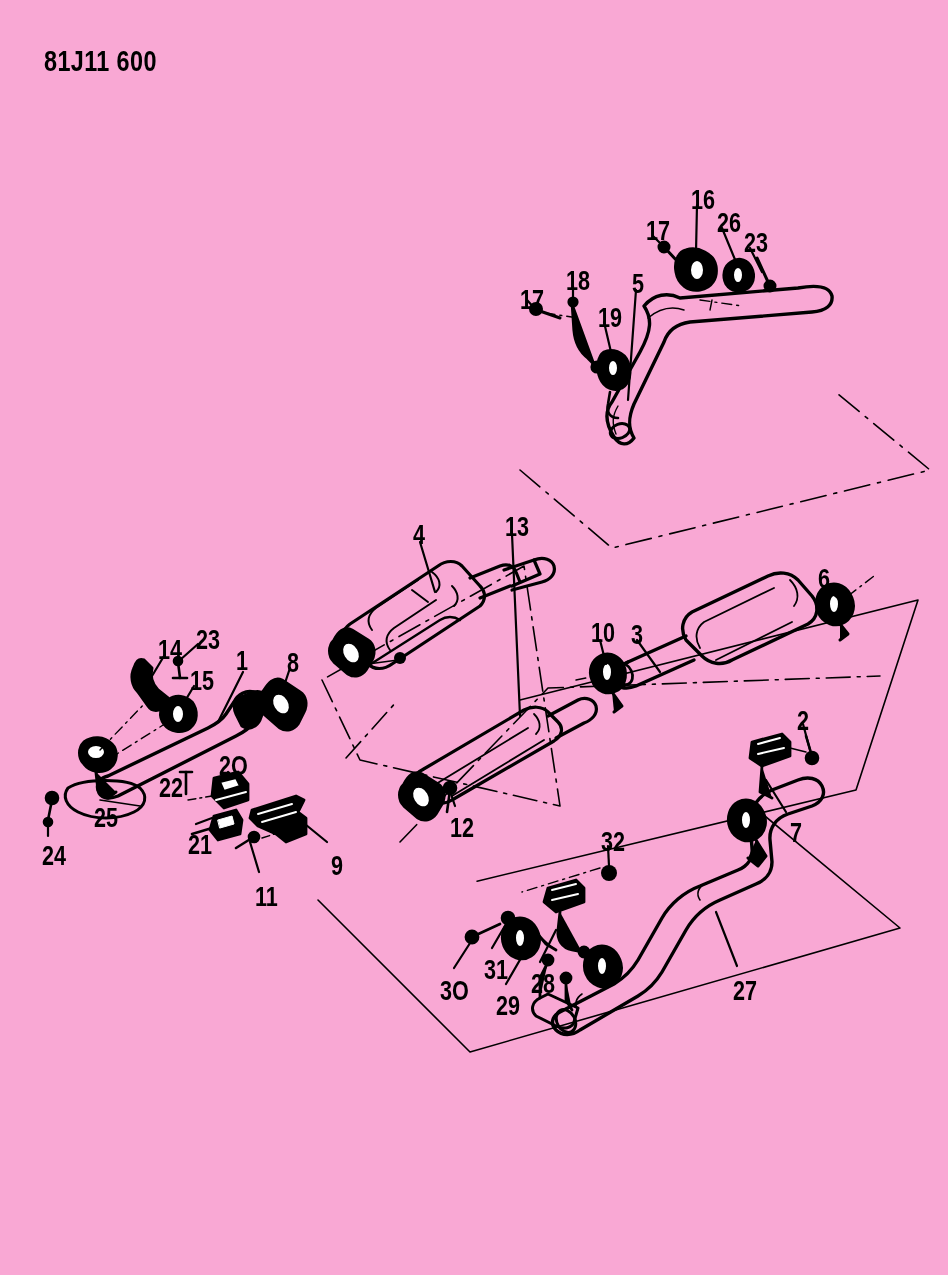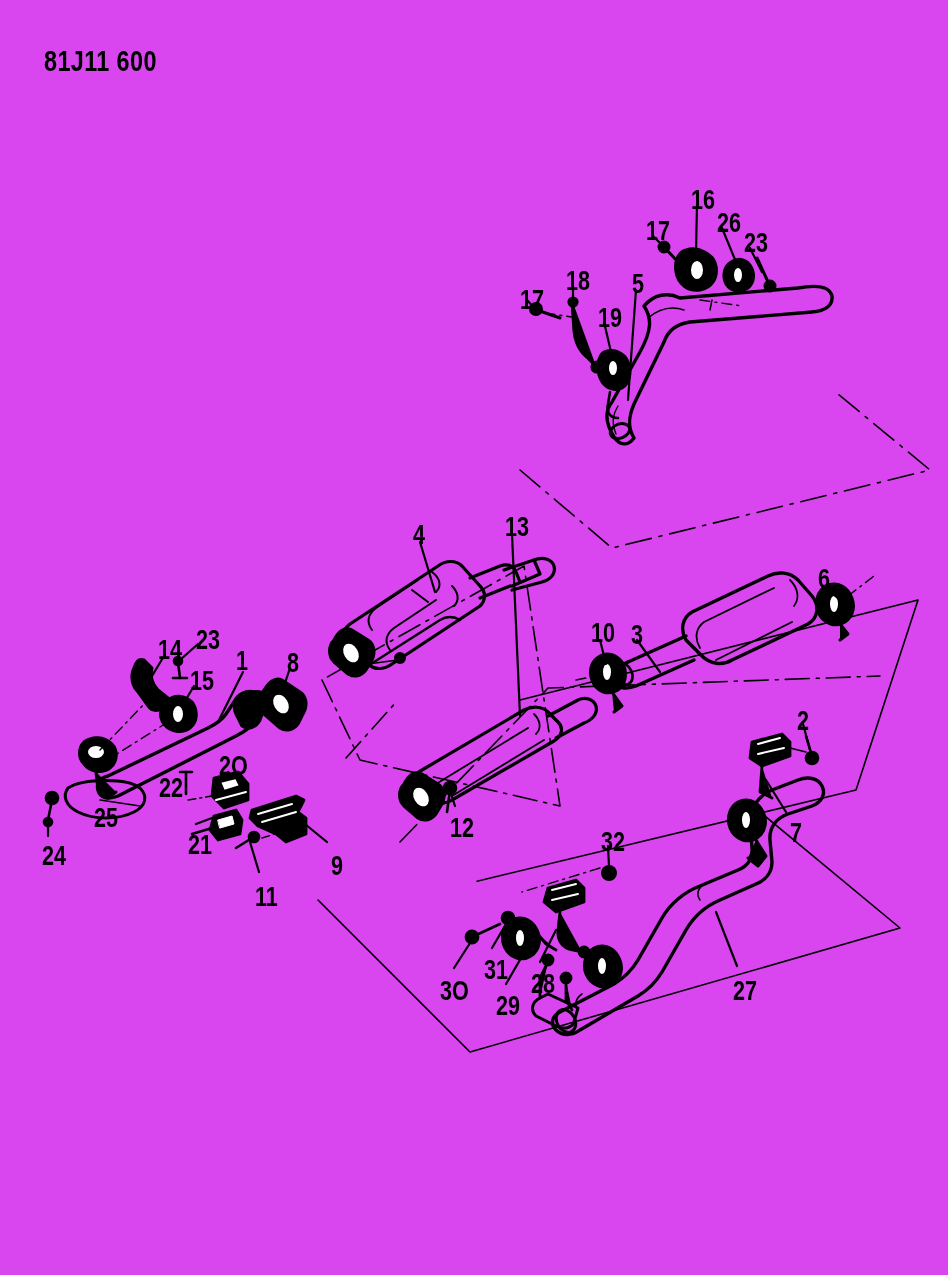--- a/index.html
+++ b/index.html
@@ -1,19 +1,19 @@
 <!DOCTYPE html>
 <html><head>
 <meta charset="utf-8">
 <style>
   html,body{margin:0;padding:0;background:#ffffff;}
   body{width:948px;height:1275px;position:relative;overflow:hidden;
        font-family:"Liberation Sans",sans-serif;color:#000;}
 
-  #sheet{position:absolute;inset:0;background:#d946ef;}
+  #sheet{position:absolute;inset:0;background:#f9a8d4;}
 
   #doc-code{
     position:absolute;left:44px;top:44px;
     font-family:"Liberation Sans",sans-serif;
     font-size:30px;font-weight:bold;letter-spacing:0.5px;
     transform:scaleX(0.78);transform-origin:left top;
     white-space:nowrap;
   }
 
   #art{position:absolute;left:0;top:0;width:948px;height:1275px;}

